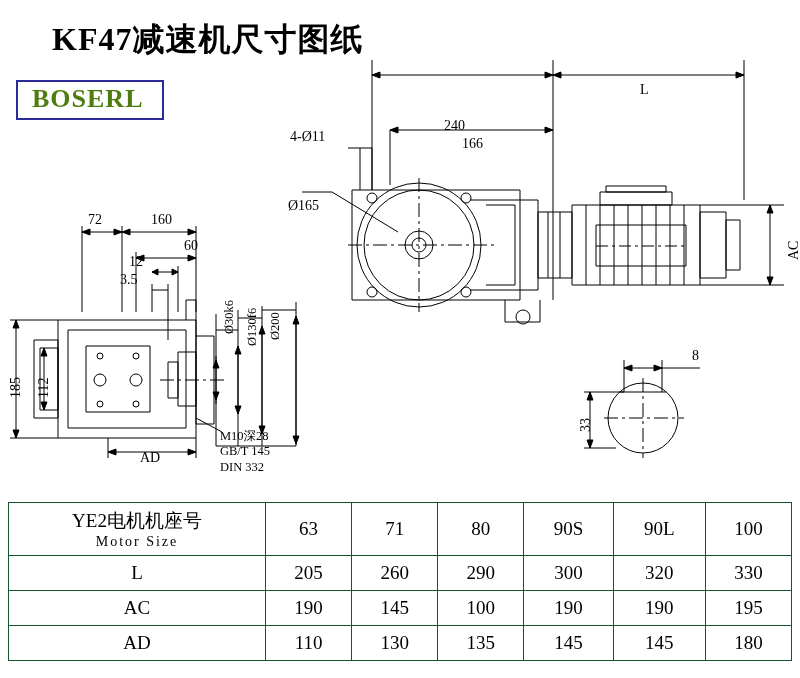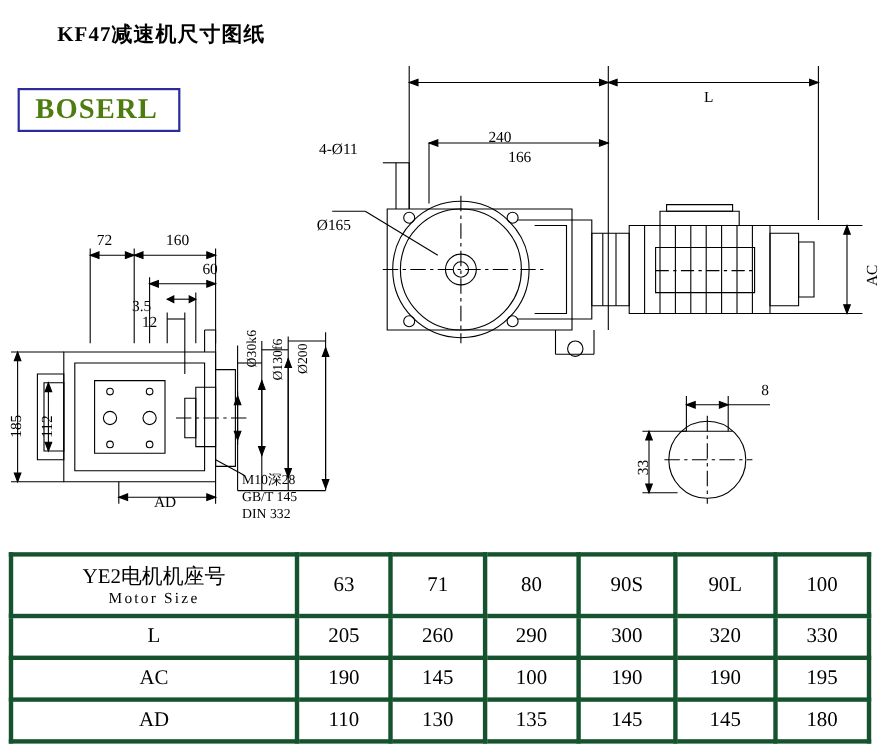--- a/index.html
+++ b/index.html
@@ -7,21 +7,21 @@
     width:800px;height:678px;
     background:#ffffff;
     font-family:"Liberation Sans", sans-serif;
     color:#000;
     position:relative;
     overflow:hidden;
   }
   .title{
     position:absolute;left:52px;top:18px;
     font-family:"Liberation Serif", serif;
-    font-weight:bold;font-size:19px;letter-spacing:1px;
+    font-weight:bold;font-size:32px;letter-spacing:1px;
   }
   .logo-box{
     position:absolute;left:16px;top:80px;
     width:148px;height:40px;
     border:2px solid #2b2b9c;
     box-sizing:border-box;
   }
   .logo-text{
     position:absolute;left:32px;top:84px;
     font-family:"Liberation Serif", serif;
@@ -42,21 +42,21 @@
   }
   svg.draw{position:absolute;left:0;top:0;}
   
   table{
     position:absolute;left:8px;top:502px;
     width:784px;
     border-collapse:collapse;
     font-family:"Liberation Serif", serif;
   }
   td{
-    border:4px solid #14532d;
+    border:1px solid #14532d;
     text-align:center;
     font-size:19px;
     height:34px;
     padding:0;
   }
   td.firstcol{width:256px;font-size:19px;}
   td.hdr{height:52px;}
   .cn{font-size:19px;}
   .en{font-size:14px;letter-spacing:2px;}
 </style>
@@ -252,21 +252,21 @@
 <div class="dim" style="left:444px;top:82px;margin-top:36px;">240</div>
 <div class="dim" style="left:640px;top:82px;">L</div>
 <div class="dim" style="left:462px;top:136px;">166</div>
 <div class="dim" style="left:290px;top:129px;">4-Ø11</div>
 <div class="dim" style="left:288px;top:198px;">Ø165</div>
 <div class="dim rot" style="left:786px;top:260px;">AC</div>
 
 <div class="dim" style="left:88px;top:212px;">72</div>
 <div class="dim" style="left:151px;top:212px;">160</div>
 <div class="dim" style="left:184px;top:238px;">60</div>
-<div class="dim" style="left:129px;top:254px;margin-top:32px;">12</div>
+<div class="dim" style="left:129px;top:254px;">12</div>
 <div class="dim" style="left:120px;top:272px;">3.5</div>
 
 <div class="dim small rot" style="left:222px;top:334px;">Ø30k6</div>
 <div class="dim small rot" style="left:245px;top:346px;">Ø130f6</div>
 <div class="dim small rot" style="left:268px;top:340px;">Ø200</div>
 
 <div class="dim rot" style="left:8px;top:398px;">185</div>
 <div class="dim rot" style="left:36px;top:398px;">112</div>
 <div class="dim" style="left:140px;top:450px;">AD</div>
 

